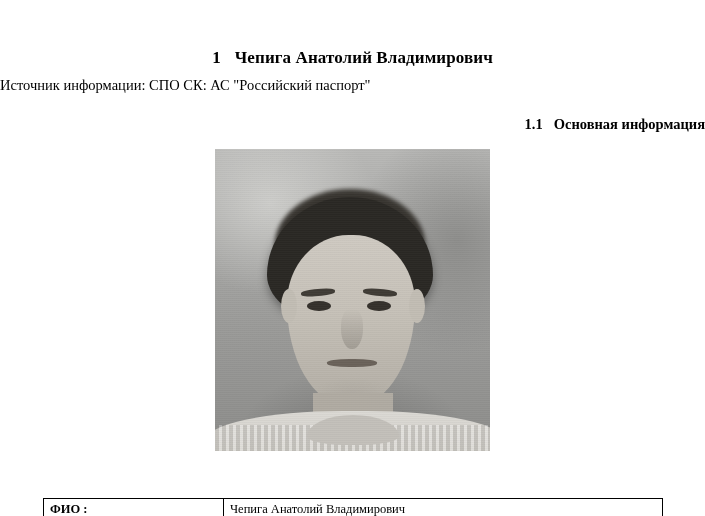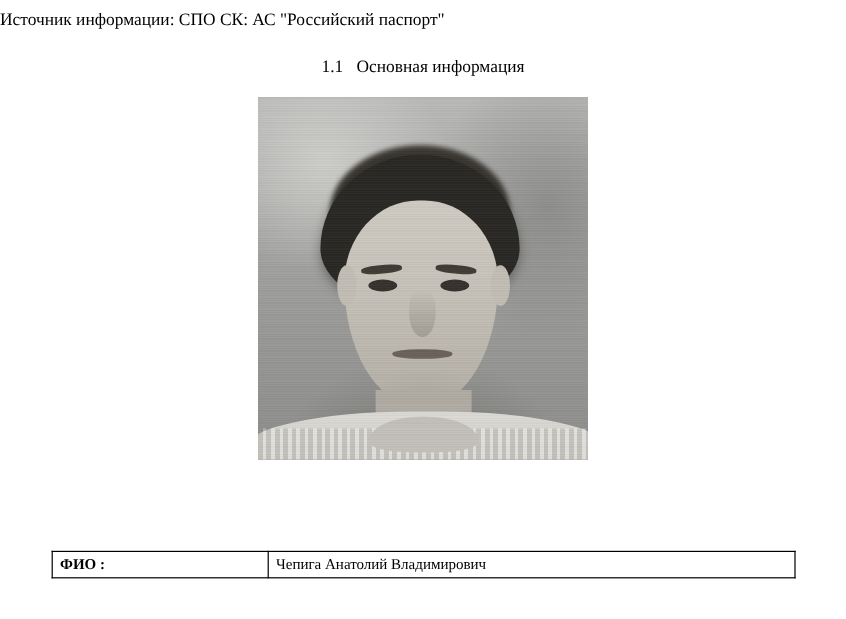--- a/index.html
+++ b/index.html
@@ -28,23 +28,23 @@
     letter-spacing: 0.1px;
   }
   .doc-title .num {
     margin-right: 14px;
   }
   .source-line {
     font-size: 14.5px;
     margin-top: 9px;
   }
   .section-title {
-    text-align: center;
+    text-align: right;
     font-size: 14.5px;
-    font-weight: normal;
+    font-weight: bold;
     margin-top: 22px;
   }
   .section-title .num {
     margin-right: 11px;
   }
   .photo-wrap {
     margin-top: 16px;
     display: flex;
     justify-content: center;
   }
@@ -219,20 +219,23 @@
   }
   table.info td.value {
     font-weight: normal;
   }
 </style>
 </head>
 <body>
 
 <div class="page">
 
+  <div class="doc-title">
+    <span class="num">1</span><span>Чепига Анатолий Владимирович</span>
+  </div>
 
   <div class="source-line">Источник информации: СПО СК: АС "Российский паспорт"</div>
 
   <div class="section-title">
     <span class="num">1.1</span><span>Основная информация</span>
   </div>
 
   <div class="photo-wrap">
     <div class="photo">
       <div class="bg"></div>

